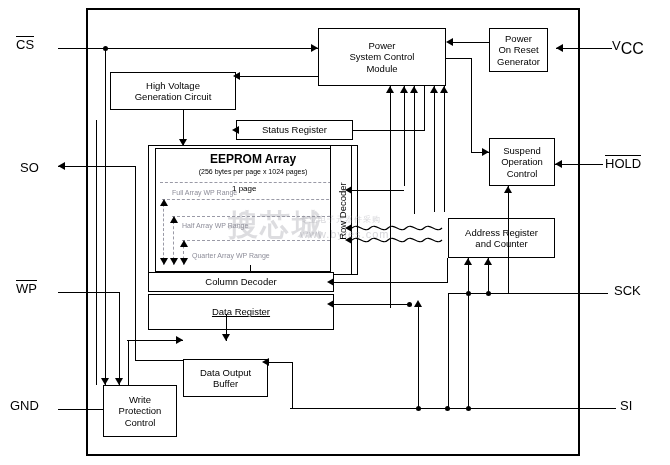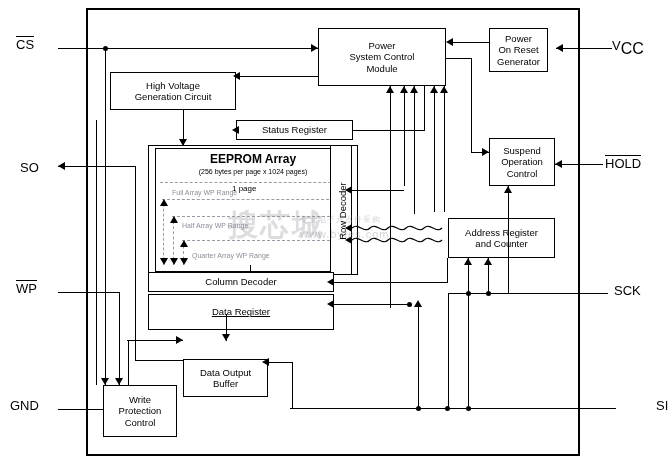--- a/index.html
+++ b/index.html
@@ -236,21 +236,21 @@
   </div>
   <div class="pinlabel" style="left:612px;top:38px;">
     <span>V</span><span class="sub">CC</span>
   </div>
   <div class="pinlabel" style="left:605px;top:155px;">
     <span class="ovl">HOLD</span>
   </div>
   <div class="pinlabel" style="left:614px;top:283px;">
     <span>SCK</span>
   </div>
-  <div class="pinlabel" style="left:656px;top:398px;">
+  <div class="pinlabel" style="left:620px;top:398px;">
     <span>SI</span>
   </div>
 
   <div class="h" style="left:58px;top:48px;width:260px;"></div>
   <div class="arr arr-r" style="left:311px;top:44px;"></div>
   <div class="dot" style="left:103px;top:46px;"></div>
 
   <div class="v" style="left:105px;top:48px;height:337px;"></div>
   <div class="arr arr-d" style="left:101px;top:378px;"></div>
 

